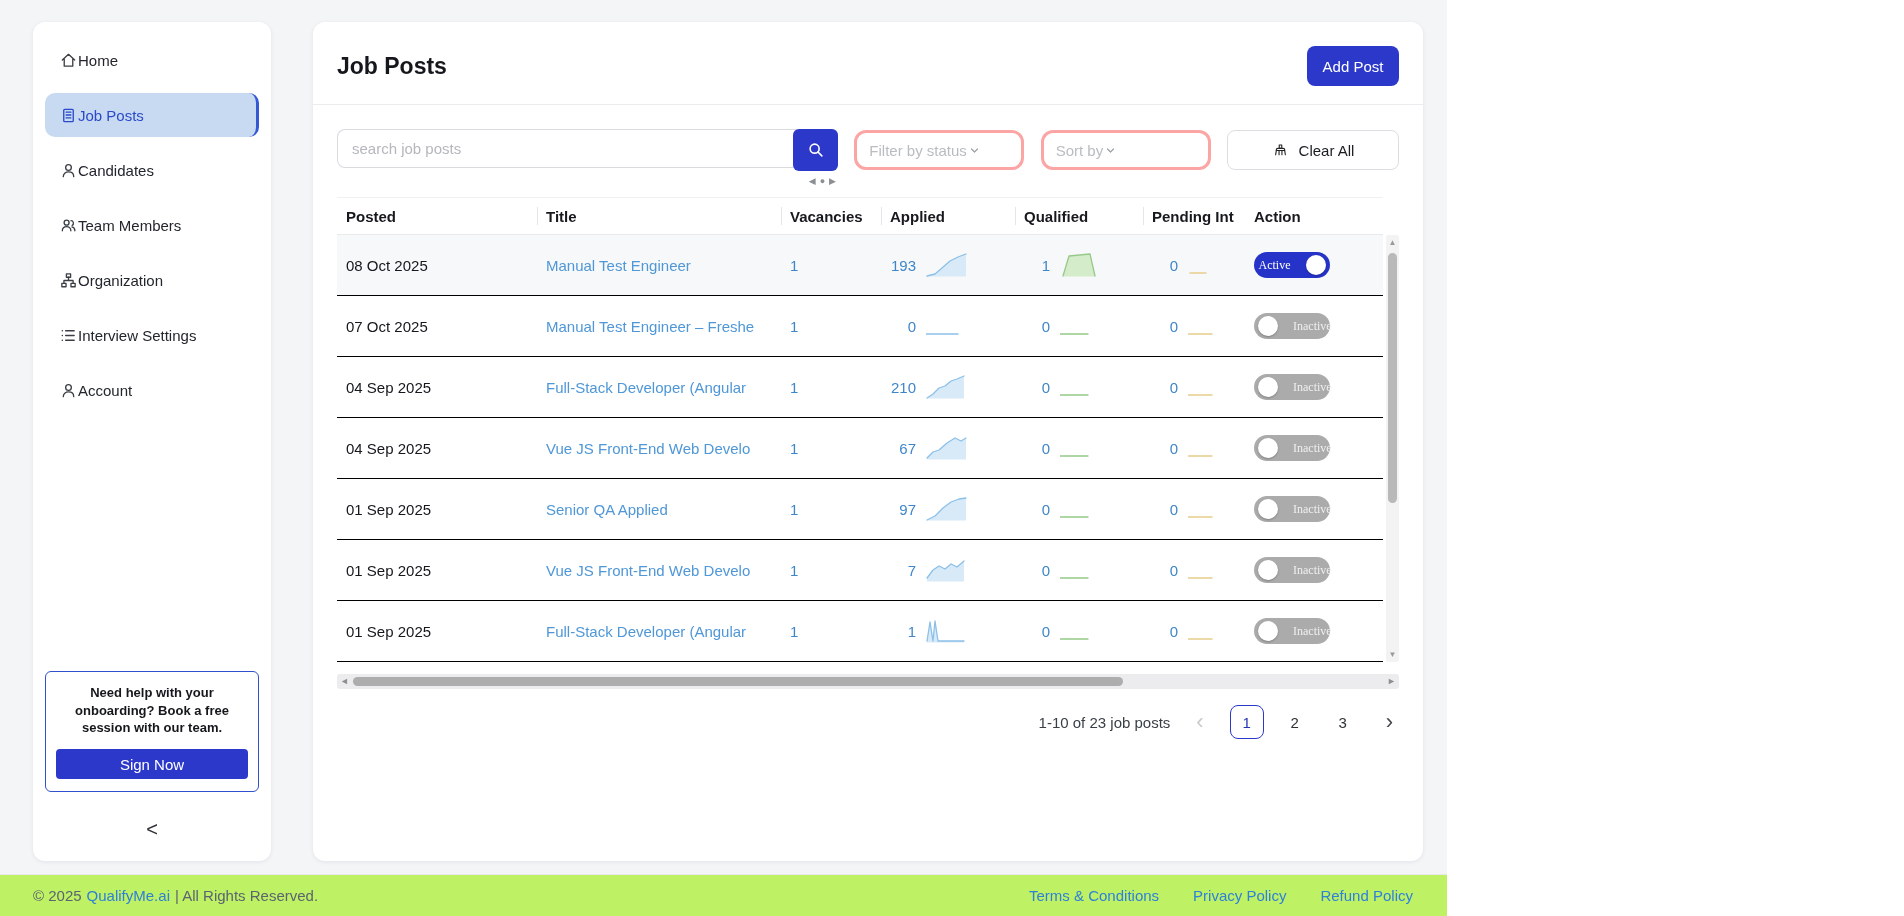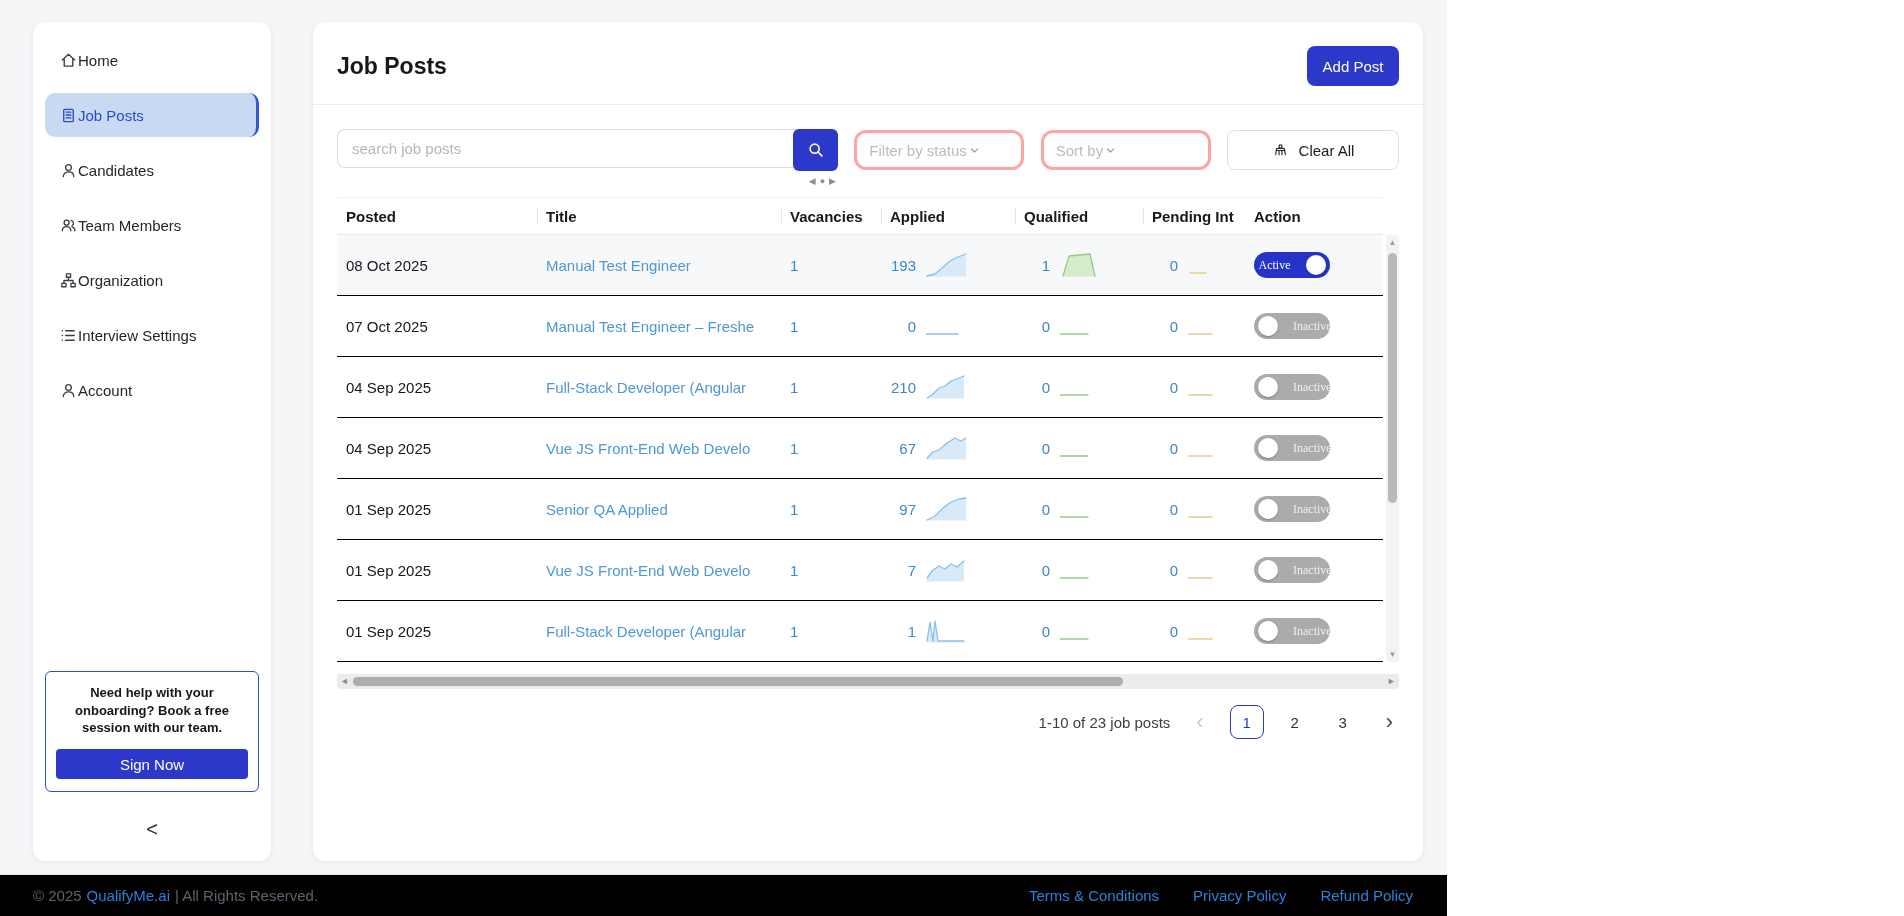--- a/index.html
+++ b/index.html
@@ -86,21 +86,21 @@
 
   
   .pagination { margin-top:16px; display:flex; align-items:center; justify-content:flex-end; gap:26px; padding-right:6px; }
   .pg-summary { font-size:15px; color:#3a3f46; }
   .pg-prev { font-size:22px; color:#c9c9c9; cursor:pointer; line-height:1; }
   .pg-next { font-size:22px; color:#44474c; cursor:pointer; line-height:1; }
   .pg-num { font-size:15px; color:#2e3238; cursor:pointer; width:34px; height:34px; display:flex; align-items:center; justify-content:center; }
   .pg-num.current { border:1px solid #2b38c9; border-radius:8px; color:#2436b8; }
 
   
-  .footer { height:42px; flex:0 0 auto; background:#000000; border-top:1px solid #e8e8ea; display:flex; align-items:center; justify-content:space-between; padding:0 34px 0 33px; font-size:15px; }
+  .footer { height:42px; flex:0 0 auto; background:#bef264; border-top:1px solid #e8e8ea; display:flex; align-items:center; justify-content:space-between; padding:0 34px 0 33px; font-size:15px; }
   .foot-left { color:#5b6470; display:flex; gap:5px; }
   .foot-left .brand { color:#2f7ed8; cursor:pointer; }
   .foot-links { display:flex; gap:34px; }
   .foot-links span { color:#2f80d9; cursor:pointer; }
 </style>
 </head>
 <body>
 
 <div class="app">
 

